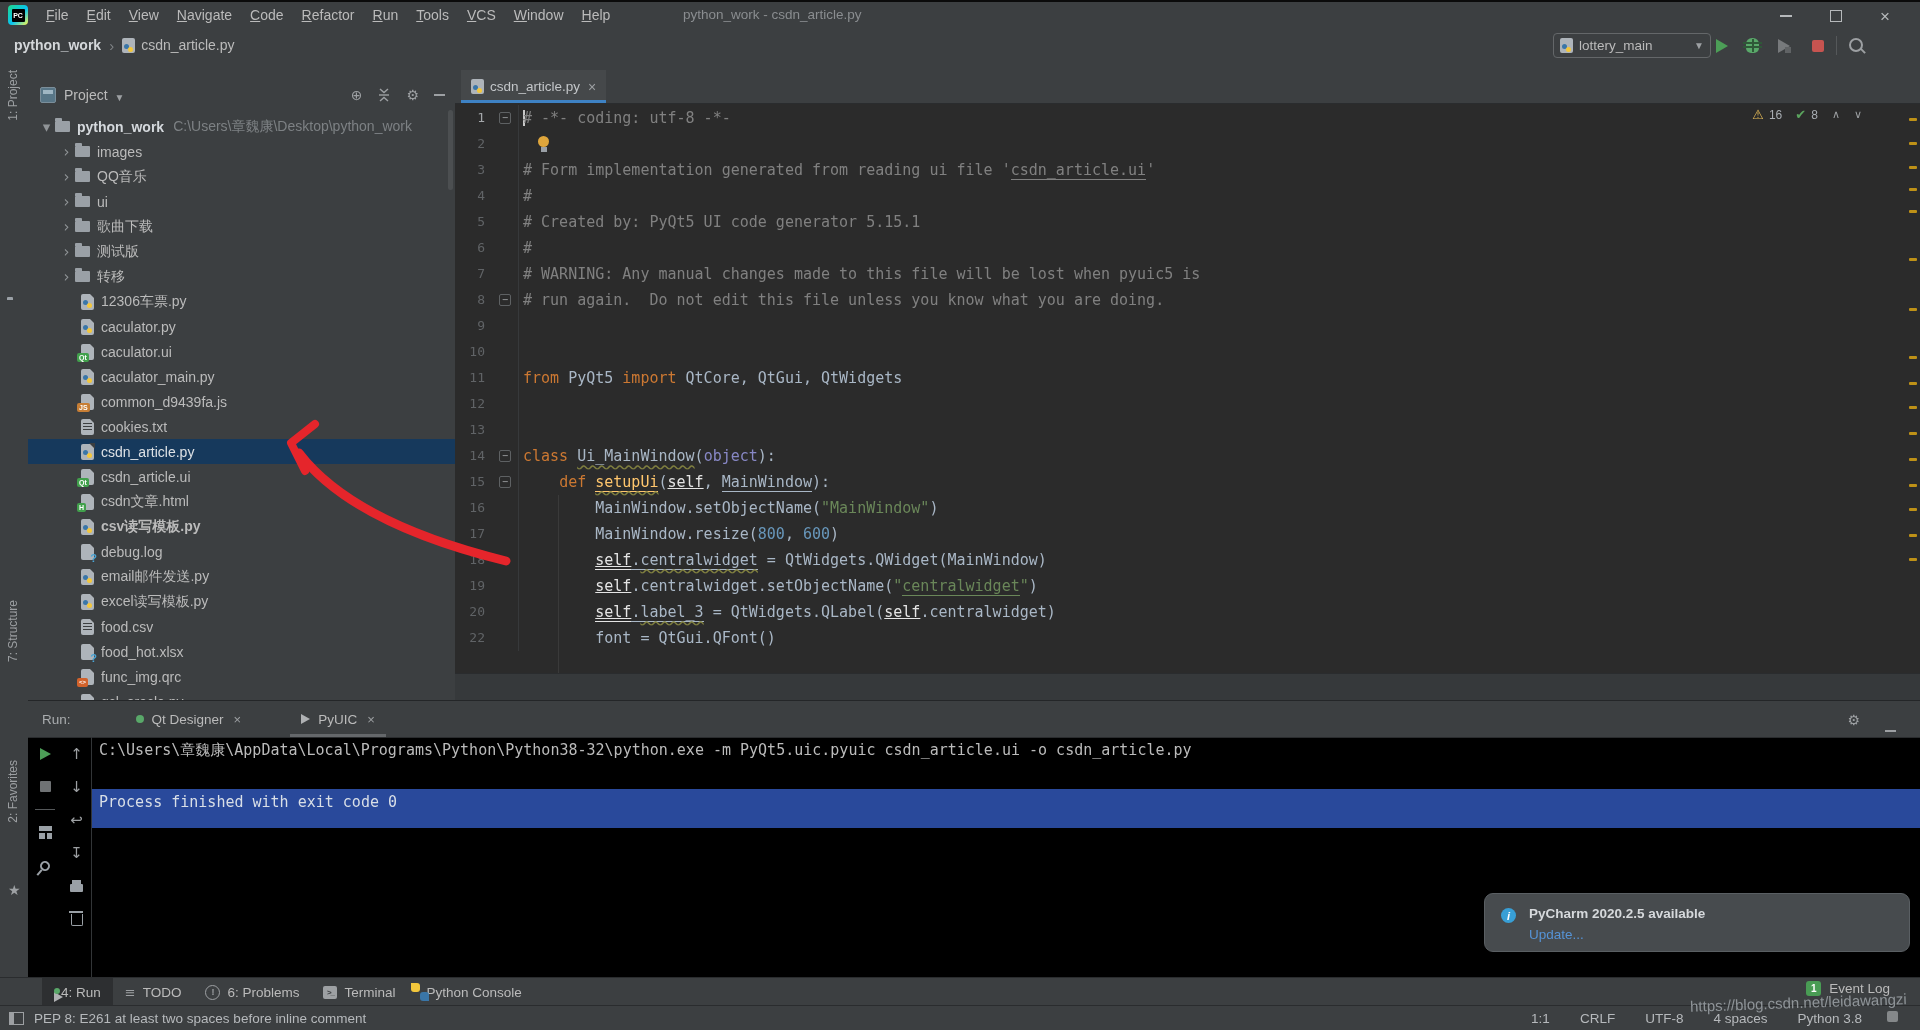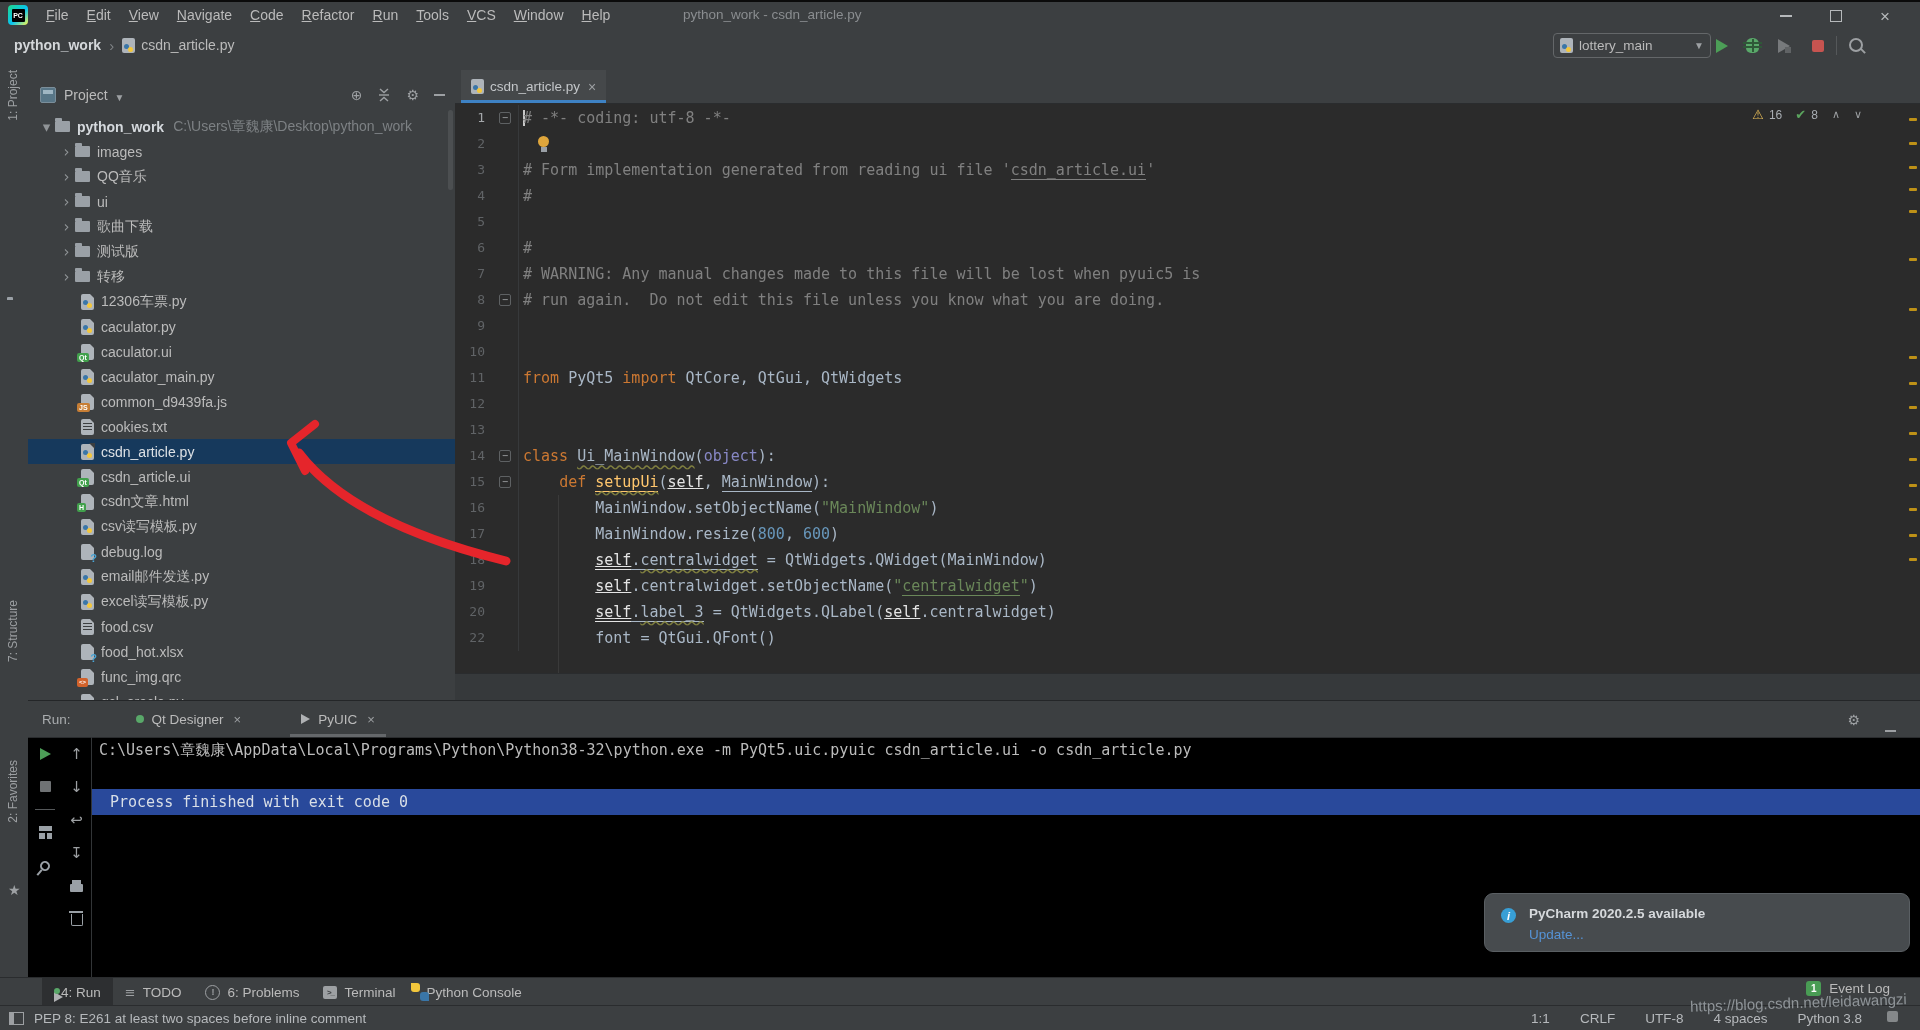--- a/index.html
+++ b/index.html
@@ -154,21 +154,21 @@
   .i-pin::after{content:'';position:absolute;left:2px;top:8px;width:2px;height:7px;background:#9aa0a6;}
   .i-print{width:13px;height:8px;background:#9aa0a6;border-radius:1px;position:relative;margin-top:4px;}
   .i-print::before{content:'';position:absolute;left:2px;top:-4px;width:9px;height:4px;background:#9aa0a6;}
   .i-trash{width:10px;height:11px;border:1.5px solid #9aa0a6;border-top:none;border-radius:0 0 2px 2px;position:relative;margin-top:3px;}
   .i-trash::before{content:'';position:absolute;left:-3px;top:-3px;width:14px;height:1.5px;background:#9aa0a6;}
   #rtbsep{position:absolute;left:63px;top:36px;width:1px;height:241px;background:#323537;}
   .rtbhr{width:20px;height:1px;background:#55585a;margin:6px auto;}
   #console{position:absolute;left:64px;top:36px;right:0;bottom:0;font-family:"DejaVu Sans Mono",monospace;
            font-size:15px;line-height:26px;color:#BBBBBB;}
   #cmdline{padding-left:7px;white-space:pre;}
-  #resbar{margin-top:26px;height:26px;background:#29499B;color:#D9DFE7;padding-left:18px;white-space:pre;}
+  #resbar{margin-top:26px;height:39px;background:#29499B;color:#D9DFE7;padding-left:7px;white-space:pre;}
 
   
   #notif{position:absolute;left:1484px;top:893px;width:424px;height:57px;background:#474B4E;
          border:1px solid #5a5f63;border-radius:9px;z-index:40;}
   .infoic{position:absolute;left:16px;top:14px;width:15px;height:15px;border-radius:50%;background:#389FD6;
           color:#fff;font-size:11px;font-weight:bold;font-style:italic;display:flex;align-items:center;justify-content:center;}
   #notif .ntitle{position:absolute;left:44px;top:12px;font-size:13.5px;font-weight:bold;color:#D6D9DC;}
   #notif .nlink{position:absolute;left:44px;top:33px;font-size:13.5px;color:#5693D6;}
 
   
@@ -369,21 +369,21 @@
             <b class="badge bqt">Qt</b>
           </span>
           <span class="flabel">csdn_article.ui</span>
         </div>
         <div class="trow" style="padding-left: 52px;">
           <span class="fi fi-html">
             <b class="badge bhtml">H</b>
           </span>
           <span class="flabel">csdn文章.html</span>
         </div>
-        <div class="trow" style="padding-left: 52px;">
+        <div class="trow" style="padding-left: 52px; font-weight: bold;">
           <span class="fi fi-py">
             <i class="dotb"></i>
             <i class="doty"></i>
           </span>
           <span class="flabel">csv读写模板.py</span>
         </div>
         <div class="trow" style="padding-left: 52px;">
           <span class="fi fi-unknown">
             <b class="qmark">?</b>
           </span>
@@ -464,20 +464,21 @@
           <span class="ct"><span class="tk-c"># Form implementation generated from reading ui file '</span><span class="tk-c m-u">csdn_article.ui</span><span class="tk-c">'</span></span>
         </div>
         <div class="cl">
           <span class="ln">4</span>
           <span class="foldcol"></span>
           <span class="ct"><span class="tk-c">#</span></span>
         </div>
         <div class="cl">
           <span class="ln">5</span>
           <span class="foldcol"></span>
+          <span class="ct"><span class="tk-c"># Created by: PyQt5 UI code generator 5.15.1</span></span>
         </div>
         <div class="cl">
           <span class="ln">6</span>
           <span class="foldcol"></span>
           <span class="ct"><span class="tk-c">#</span></span>
         </div>
         <div class="cl">
           <span class="ln">7</span>
           <span class="foldcol"></span>
           <span class="ct"><span class="tk-c"># WARNING: Any manual changes made to this file will be lost when pyuic5 is</span></span>

